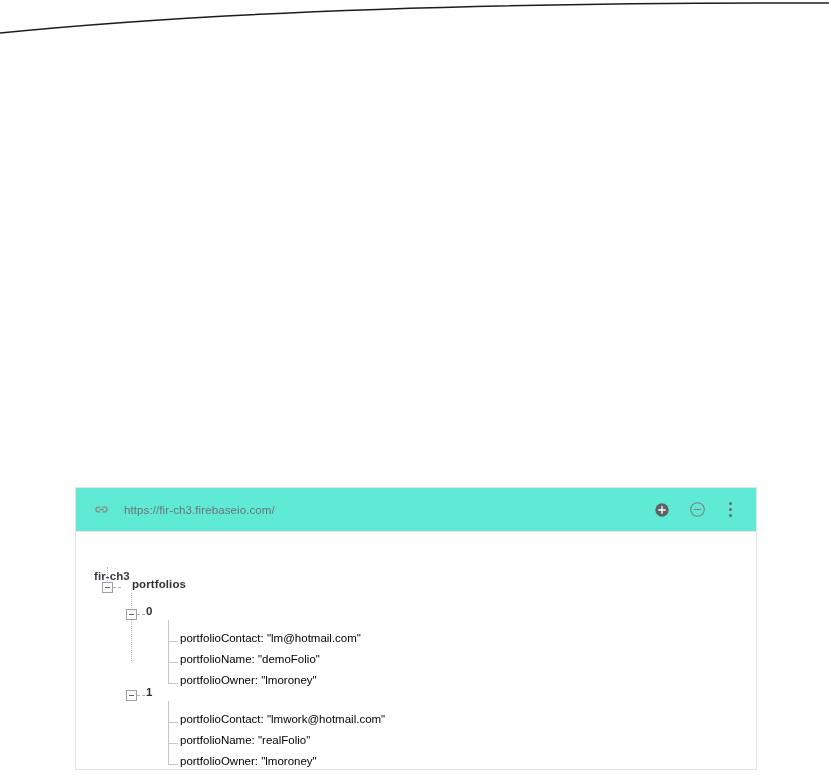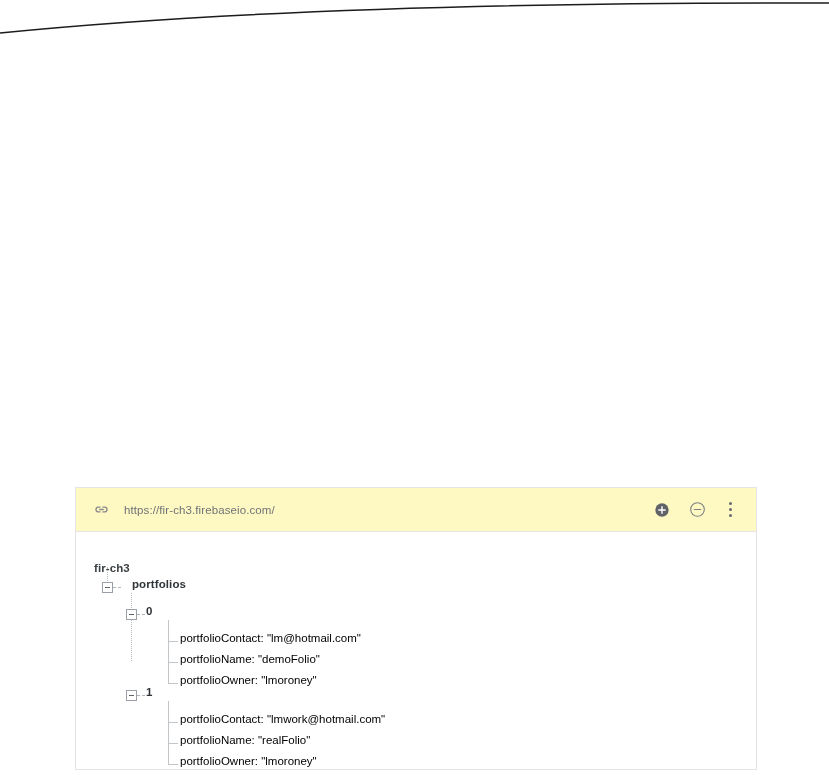--- a/index.html
+++ b/index.html
@@ -36,21 +36,21 @@
     height: 283px;
     background: #ffffff;
     border: 1px solid #e4e4e4;
     box-sizing: border-box;
   }
 
   
   .url-bar {
     height: 44px;
     box-sizing: border-box;
-    background: #fef9c3;
+    background: #5eead4;
     border-bottom: 1px solid #e6e6e6;
     display: flex;
     align-items: center;
     padding: 0 18px 0 16px;
   }
   .link-icon {
     width: 18px;
     height: 18px;
     flex: 0 0 auto;
     display: flex;
@@ -207,21 +207,21 @@
         <i></i>
         <i></i>
       </span>
 
     </span>
   </div>
 
   <div class="tree-body">
     <div class="tree-canvas">
 
-      <div class="abs root-label" style="left:18px; top:8px;">fir-ch3</div>
+      <div class="abs root-label" style="left:18px; top:16px;">fir-ch3</div>
 
       <div class="vline" style="left:31px; top:13px; height:14px;"></div>
 
       <div class="expander" style="left:26px; top:28px;"></div>
       <div class="hline" style="left:37px; top:33px; width:8px;"></div>
       <div class="abs node-label" style="left:46px; top:24px;padding-left:10px;">portfolios</div>
 
       <div class="vline" style="left:55px; top:39px; height:15px;"></div>
 
       <div class="expander" style="left:50px; top:55px;"></div>

